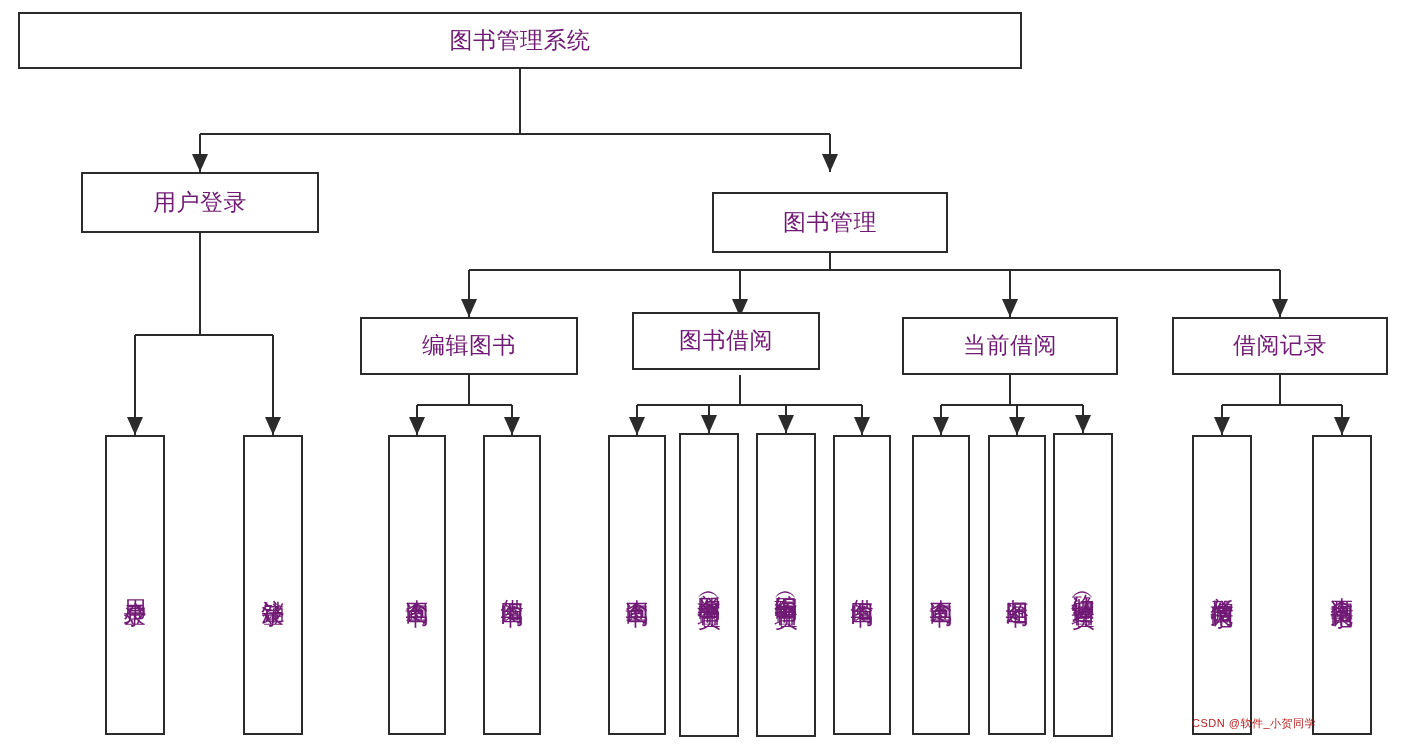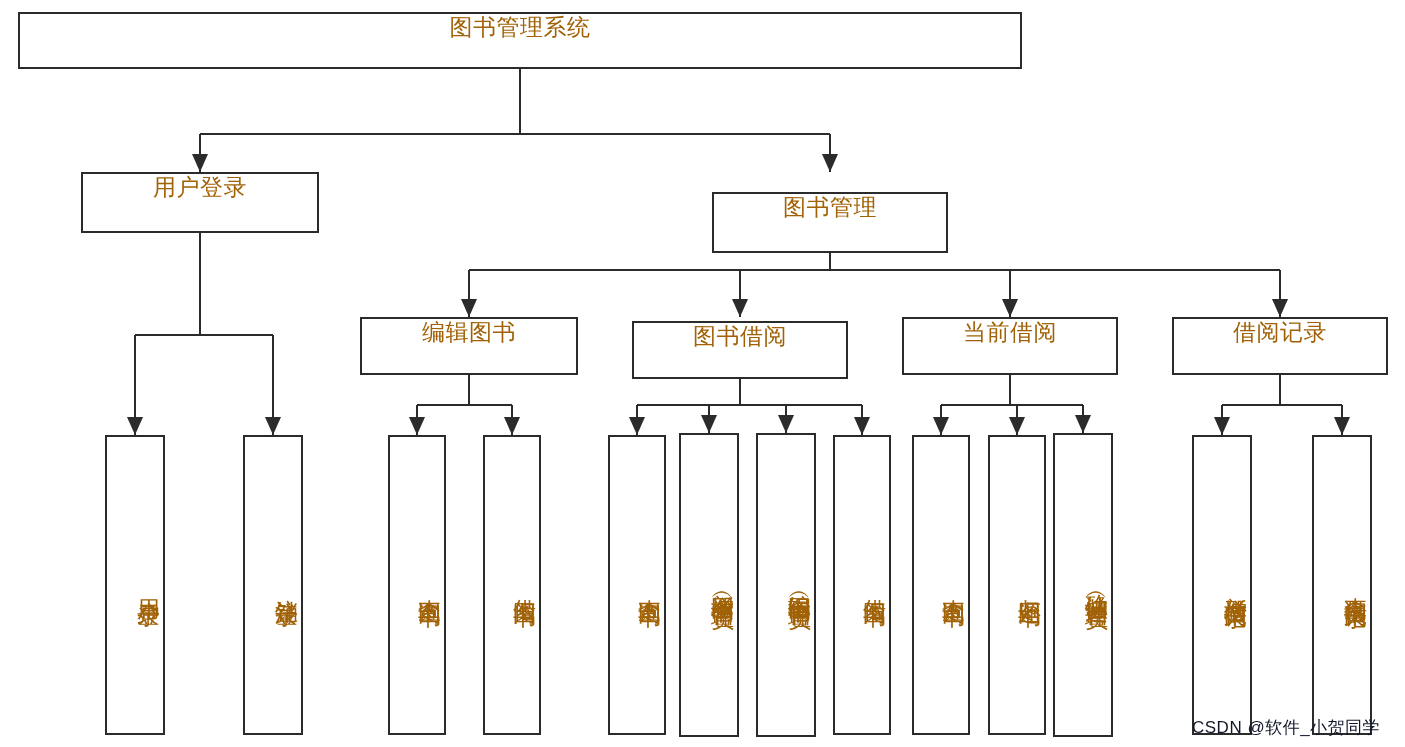--- a/index.html
+++ b/index.html
@@ -24,23 +24,23 @@
     top: 0;
     width: 1405px;
     height: 747px;
     pointer-events: none;
   }
   .node {
     position: absolute;
     box-sizing: border-box;
     border: 2px solid #2b2b2b;
     background: #ffffff;
-    color: #a16207;
+    color: #701a75;
     display: flex;
-    align-items: flex-start;
+    align-items: center;
     justify-content: center;
     text-align: center;
     z-index: 2;
   }
   .node.horiz {
     font-size: 23px;
     letter-spacing: 0.5px;
     line-height: 1.2;
   }
   .node.vert {
@@ -51,22 +51,22 @@
     letter-spacing: 2px;
     padding: 4px 0;
   }
   .node.vert .label {
     writing-mode: vertical-rl;
     text-orientation: upright;
     display: block;
   }
   .watermark {
     position: absolute;
-    color: #0f172a;
-    font-size: 17px;
+    color: #b91c1c;
+    font-size: 11px;
     white-space: nowrap;
     z-index: 3;
     letter-spacing: 0.5px;
   }
 </style>
 </head>
 <body>
 
 <div id="canvas">
 
@@ -132,21 +132,21 @@
   <div class="node horiz" style="left: 81px; top: 172px; width: 238px; height: 61px;">
       <span class="label">用户登录</span>
     </div>
   <div class="node horiz" style="left: 712px; top: 172px; width: 236px; height: 61px; margin-top: 20px;">
       <span class="label">图书管理</span>
     </div>
 
   <div class="node horiz" style="left: 360px; top: 317px; width: 218px; height: 58px;">
       <span class="label">编辑图书</span>
     </div>
-  <div class="node horiz" style="left: 632px; top: 321px; width: 216px; height: 58px;">
+  <div class="node horiz" style="left: 632px; top: 312px; width: 188px; height: 58px;">
       <span class="label">图书借阅</span>
     </div>
   <div class="node horiz" style="left: 902px; top: 317px; width: 216px; height: 58px;">
       <span class="label">当前借阅</span>
     </div>
   <div class="node horiz" style="left: 1172px; top: 317px; width: 216px; height: 58px;">
       <span class="label">借阅记录</span>
     </div>
 
   <div class="node vert" style="left: 105px; top: 435px; width: 60px; height: 300px;">

